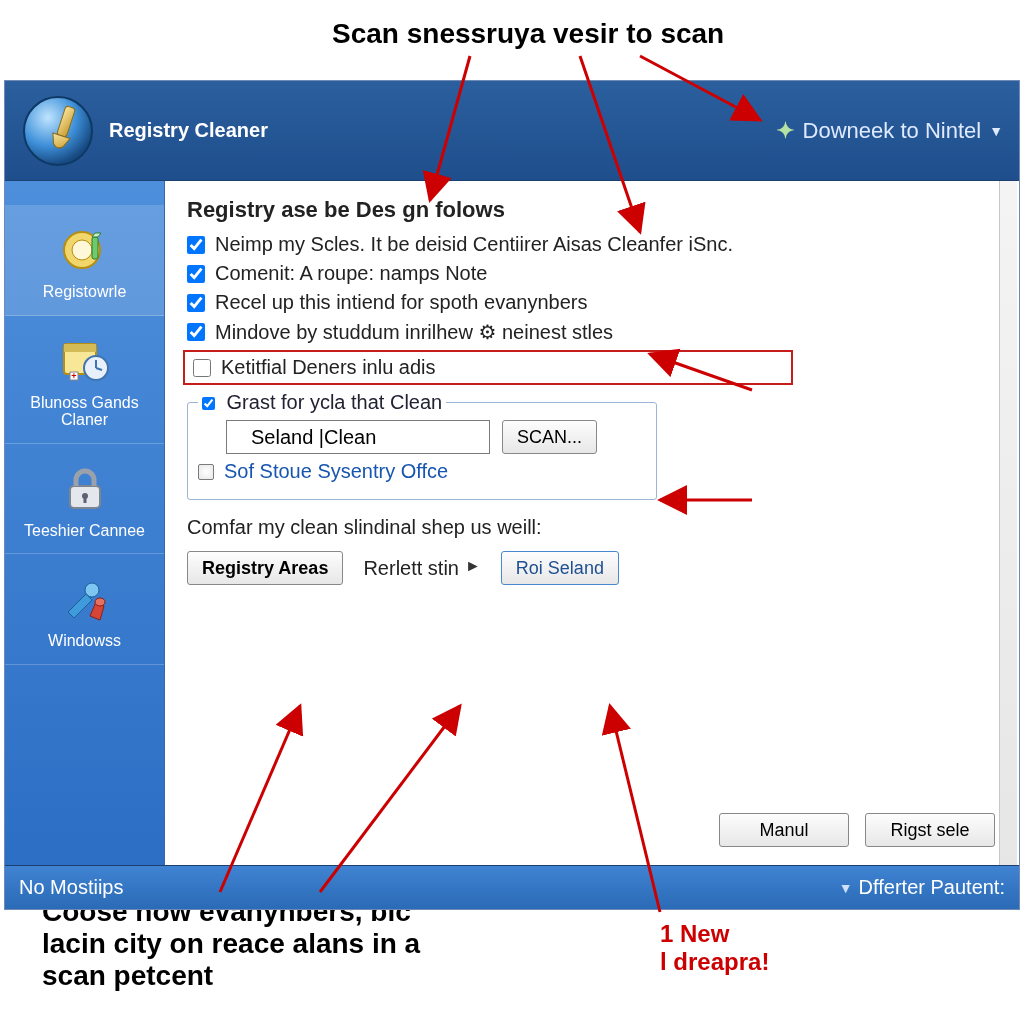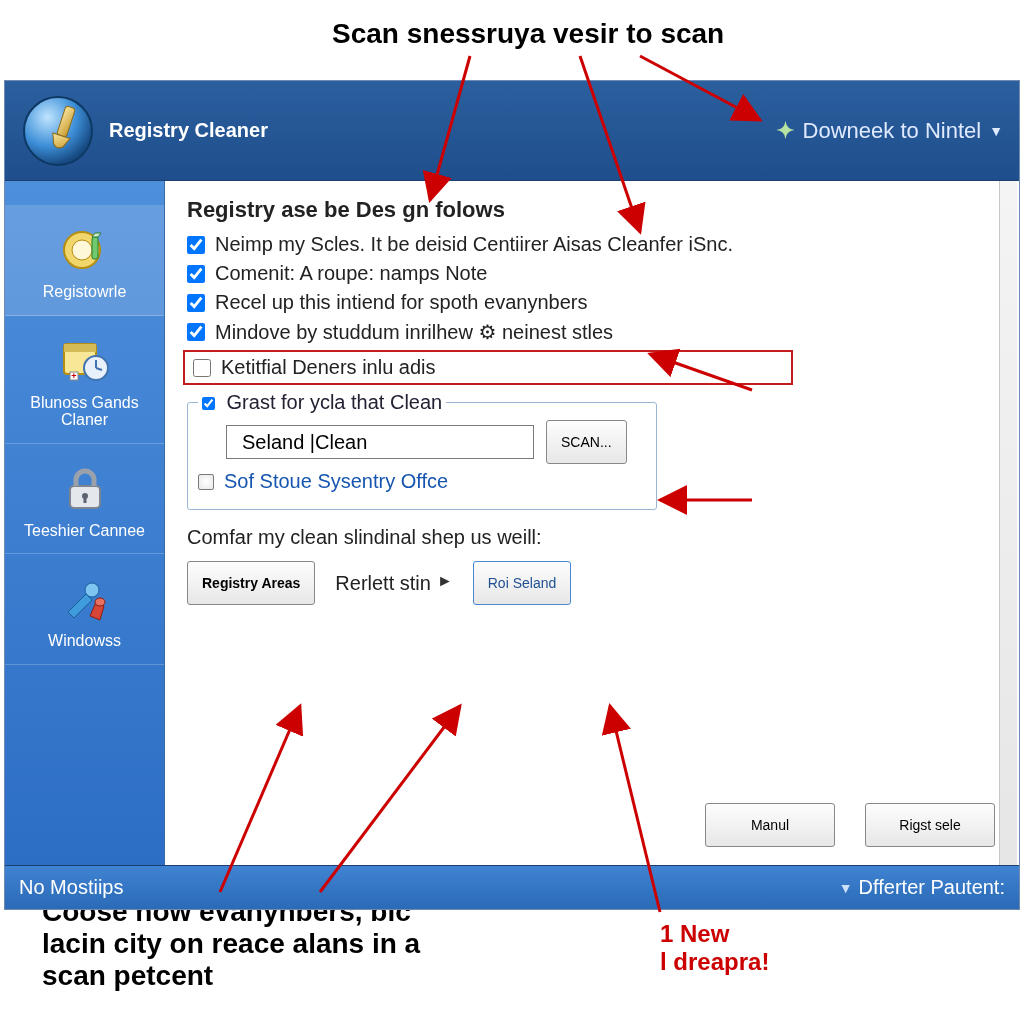--- a/index.html
+++ b/index.html
@@ -31,31 +31,31 @@
 
   .content { flex: 1; background: #fff; padding: 16px 22px 10px 22px; position: relative; font-size: 20px; color: #222; }
   .section-title { font-weight: 700; font-size: 22px; margin-bottom: 10px; }
   .chk-row { display: flex; align-items: center; gap: 10px; margin: 6px 0; }
   .chk-row input { width: 18px; height: 18px; }
 
   .highlight-box { border: 2px solid #c61c1c; padding: 4px 8px; margin: 4px 0 6px -4px; width: 610px; }
 
   fieldset.grp { border: 1px solid #9cb5d5; margin-top: 4px; padding: 6px 10px 10px 10px; width: 470px; border-radius: 3px; }
   fieldset.grp legend { padding: 0 4px; color: #223; font-size: 20px; }
-  .txt-input { width: 308px; height: 34px; padding: 4px 15px; border: 1px solid #7a7a7a; font-size: 20px; background: #fff; }
-  .btn { height: 44px; padding: 0 14px; border: 1px solid #888; background: linear-gradient(#fdfdfd,#e7e7e7); border-radius: 3px; font-size: 14px; cursor: pointer; }
+  .txt-input { width: 264px; height: 34px; padding: 4px 24px; border: 1px solid #7a7a7a; font-size: 20px; background: #fff; }
+  .btn { height: 34px; padding: 0 14px; border: 1px solid #888; background: linear-gradient(#fdfdfd,#e7e7e7); border-radius: 3px; font-size: 18px; cursor: pointer; }
   .btn.blue-outline { border-color: #4a88d0; color: #1e4f91; }
   .link-text { color: #1655b0; }
   .footer-text { margin-top: 16px; }
 
   .btn-row { display: flex; align-items: center; gap: 20px; margin-top: 12px; }
   .btn.registry { font-weight: 700; }
   .arrow-small { font-size: 16px; color: #333; }
 
-  .bottom-btns { position: absolute; right: 24px; bottom: 18px; display: flex; gap: 30px; }
+  .bottom-btns { position: absolute; right: 24px; bottom: 18px; display: flex; gap: 16px; }
   .bottom-btns .btn { width: 130px; }
 
   .statusbar { height: 44px; background: linear-gradient(#3f83d2,#2b6ab6); color: #fff; display: flex; align-items: center; padding: 0 14px; font-size: 20px; border-top: 1px solid #1a3f70; }
   .statusbar .spacer { flex: 1; }
   .status-tri { font-size: 14px; margin-right: 6px; color: #cfe0fb; }
 
   
   .scrolltrack { position: absolute; right: 2px; top: 0; bottom: 0; width: 18px; border-left: 1px solid #c7c7c7; background: linear-gradient(#f4f4f4,#e6e6e6); }
 
   .mini-chk { width: 16px; height: 16px; border: 1px solid #7a7a7a; border-radius: 2px; background: radial-gradient(#fff,#e8e8e8); display: inline-block; }

